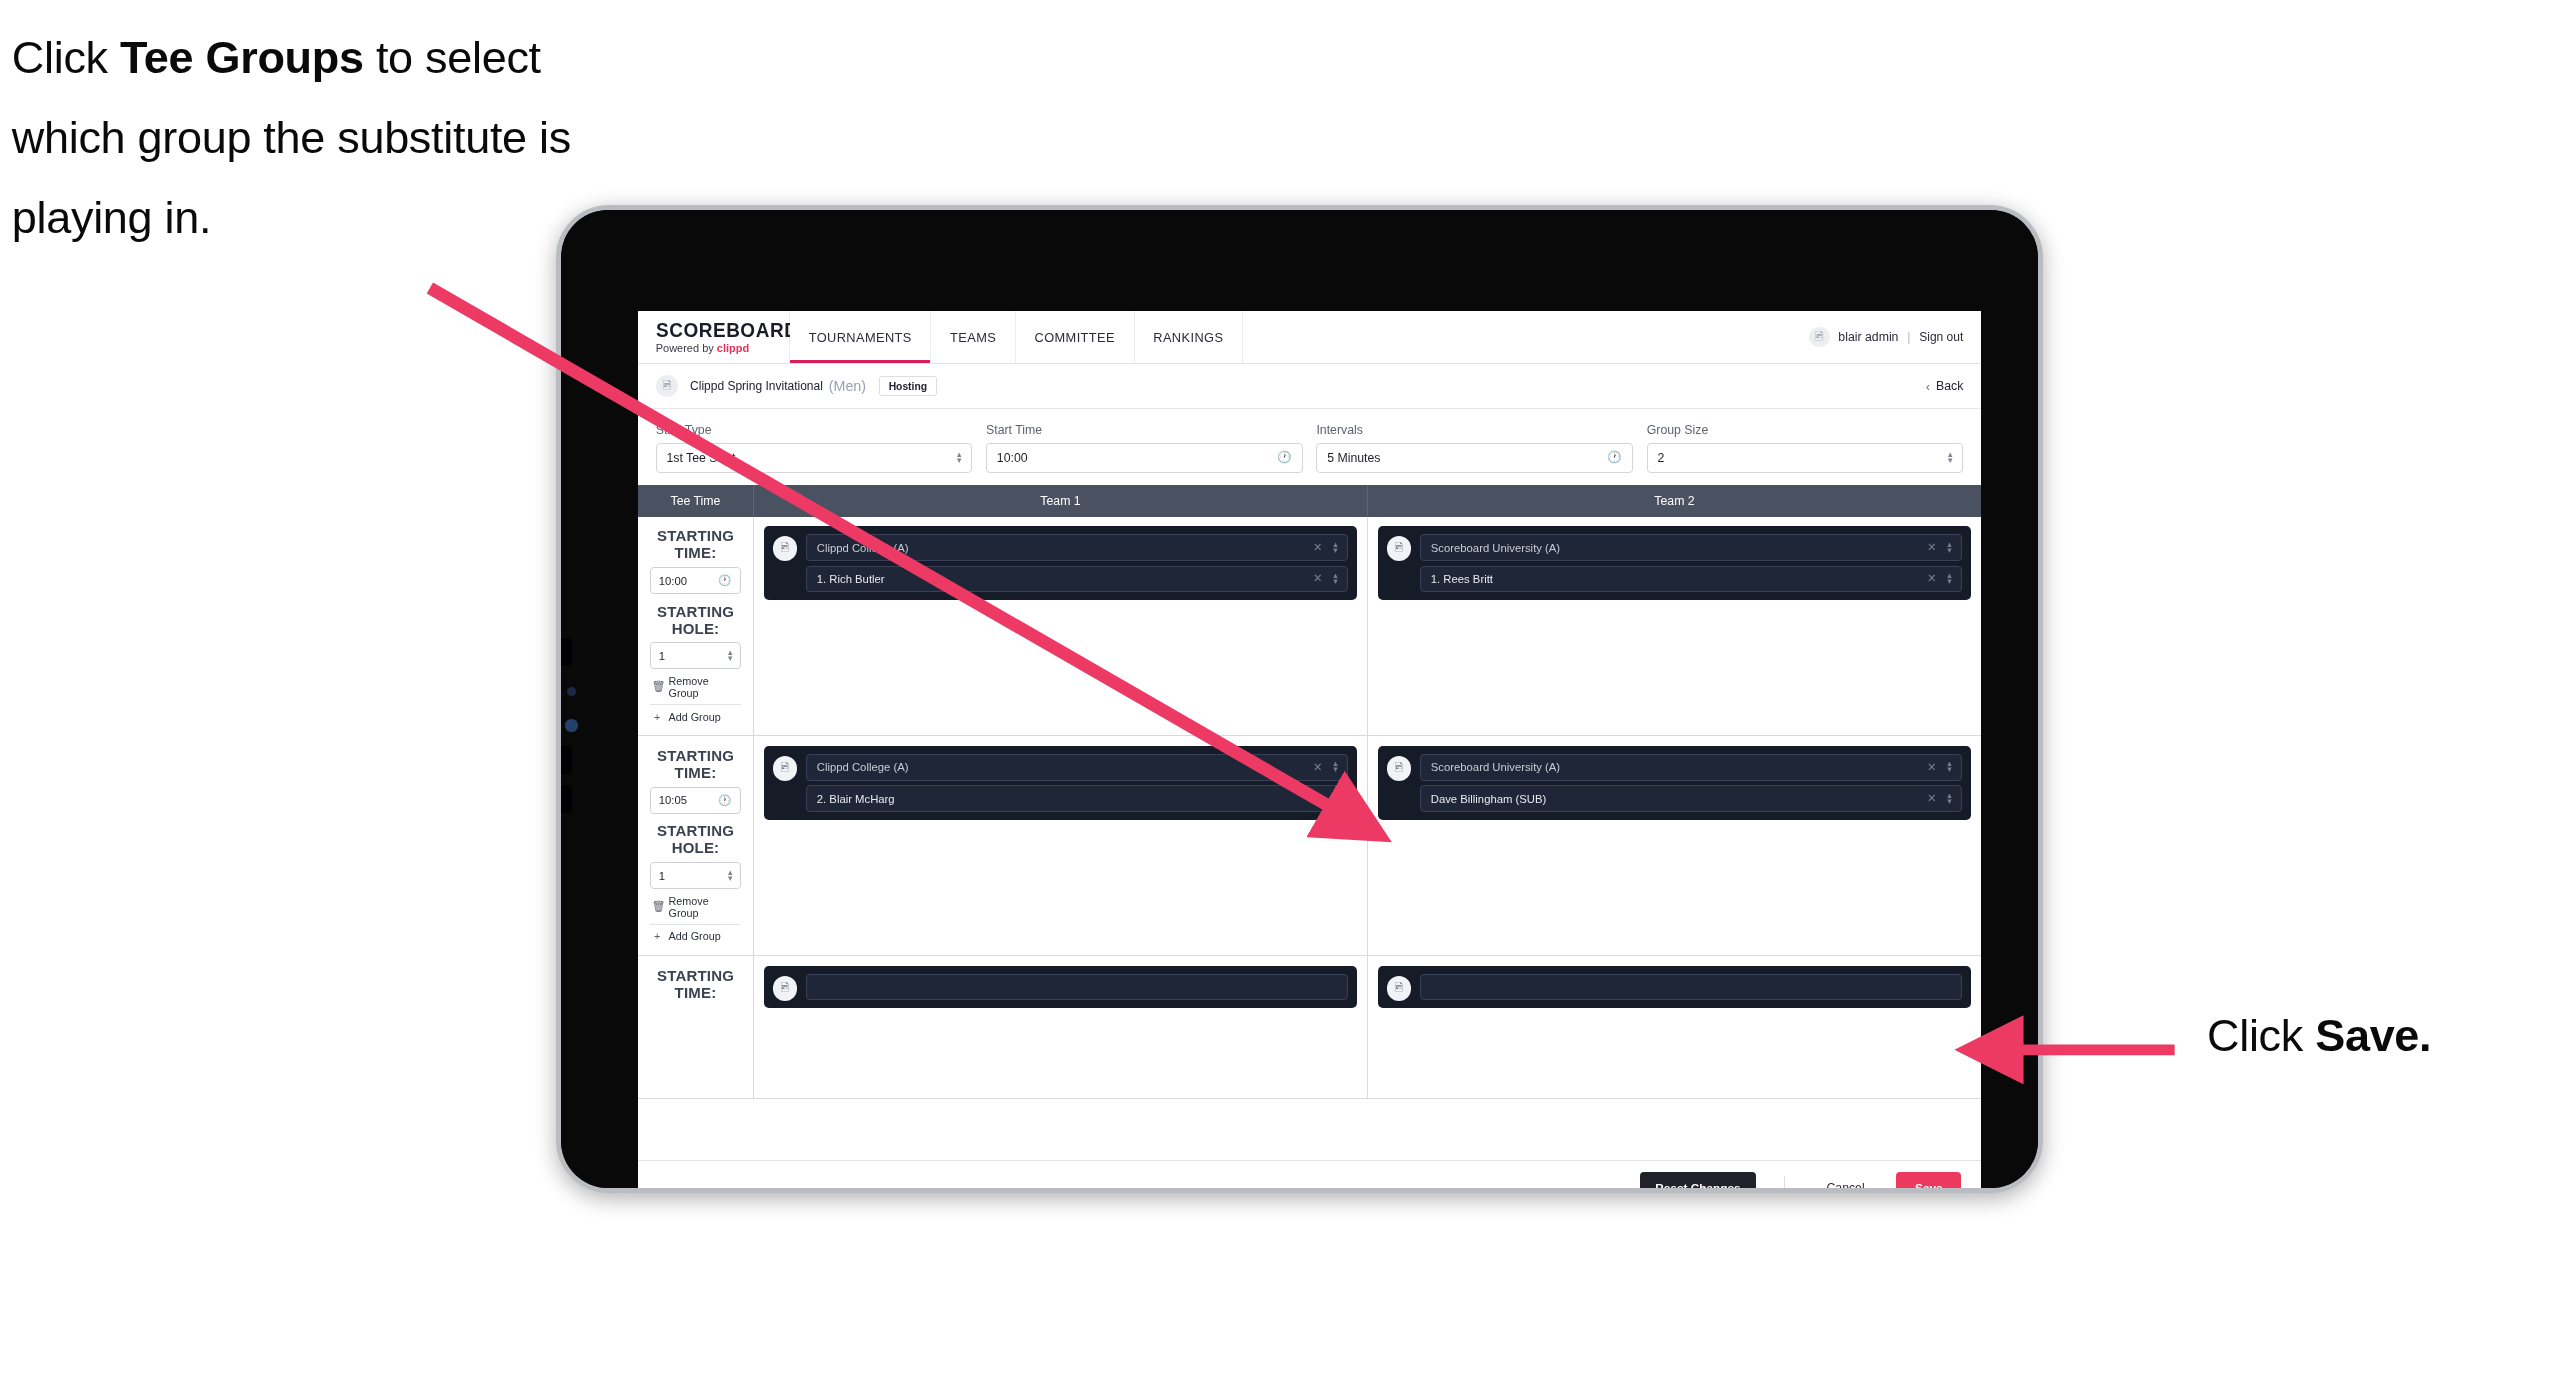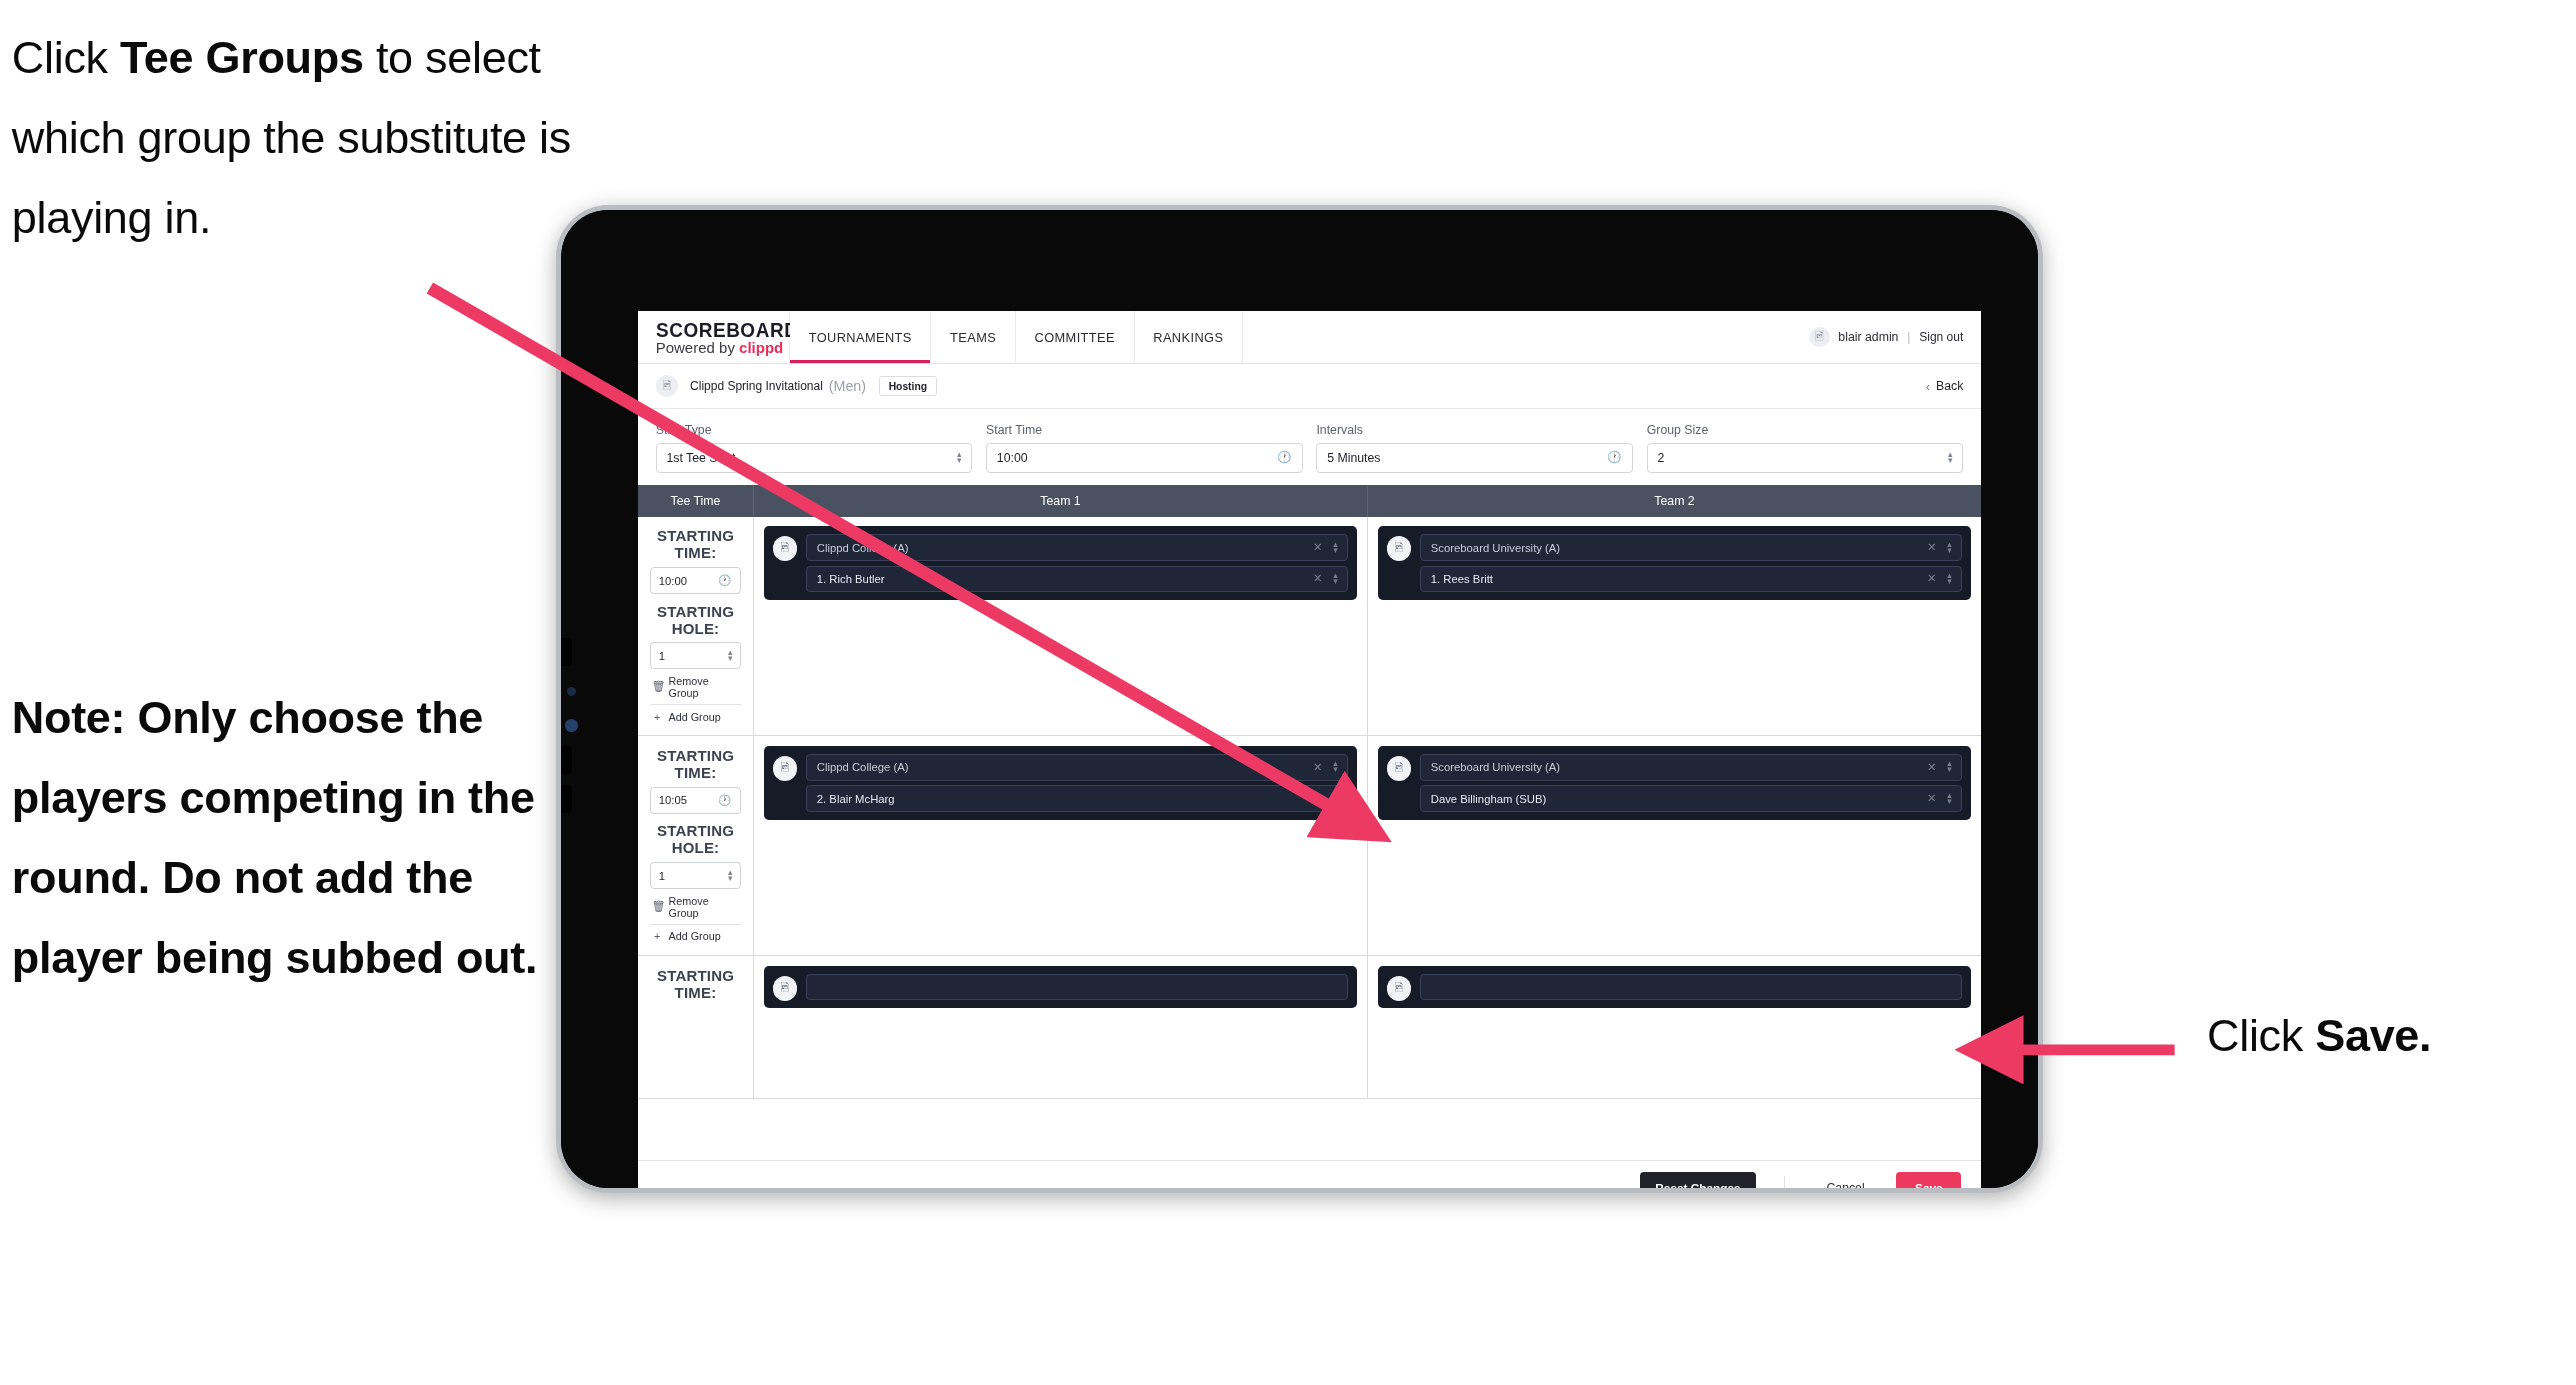--- a/index.html
+++ b/index.html
@@ -71,21 +71,21 @@
     border-bottom: 1px solid #e3e4e8; flex: none;
   }
   .brand { width: 152px; display:flex; flex-direction:column; justify-content:center;
            padding-left: 17.7px; border-right:1px solid #ececf0; }
   .brand-title {
     font-size: 20.6px; font-weight: 800; letter-spacing: 0.6px;
     color:#1c1c28; line-height:21.6px;
     font-family:"Liberation Sans", sans-serif;
     transform: scaleX(0.92); transform-origin: left center;
   }
-  .brand-sub { font-size: 15px; color:#3b3b44; line-height:12.8px; margin-top:1px; }
+  .brand-sub { font-size: 11px; color:#3b3b44; line-height:12.8px; margin-top:1px; }
   .brand-sub b { color:#e8305a; font-weight:700; }
 
   .nav-tabs { display:flex; align-items:stretch; }
   .nav-tab {
     display:flex; align-items:center; padding: 0 18.7px;
     font-size: 12.8px; letter-spacing:0.4px; color:#2b2b36;
     border-right:1px solid #ececf0; position:relative; cursor:pointer;
     background:#fff;
   }
   .nav-tab.active:after {
@@ -204,21 +204,20 @@
 </style>
 </head>
 <body>
 
 <div id="root">
 
   <div class="annot" id="annot-top">
     <span>Click </span><b>Tee Groups</b><span> to select which group the substitute is playing in.</span>
   </div>
 
-  <div class="annot" id="annot-note">Note: Only choose the players competing in the round. Do not add the player being subbed out.</div>
 
   <div class="annot" id="annot-save">
     <span>Click </span><b>Save.</b>
   </div>
 
   <div id="tablet">
     <div id="tablet-inner">
 
       <div class="tab-btn" style="left:-2px; top:428px; width:12.8px; height:27.5px;"></div>
       <div class="cam-dot" style="left:5.9px; top:477px;"></div>

